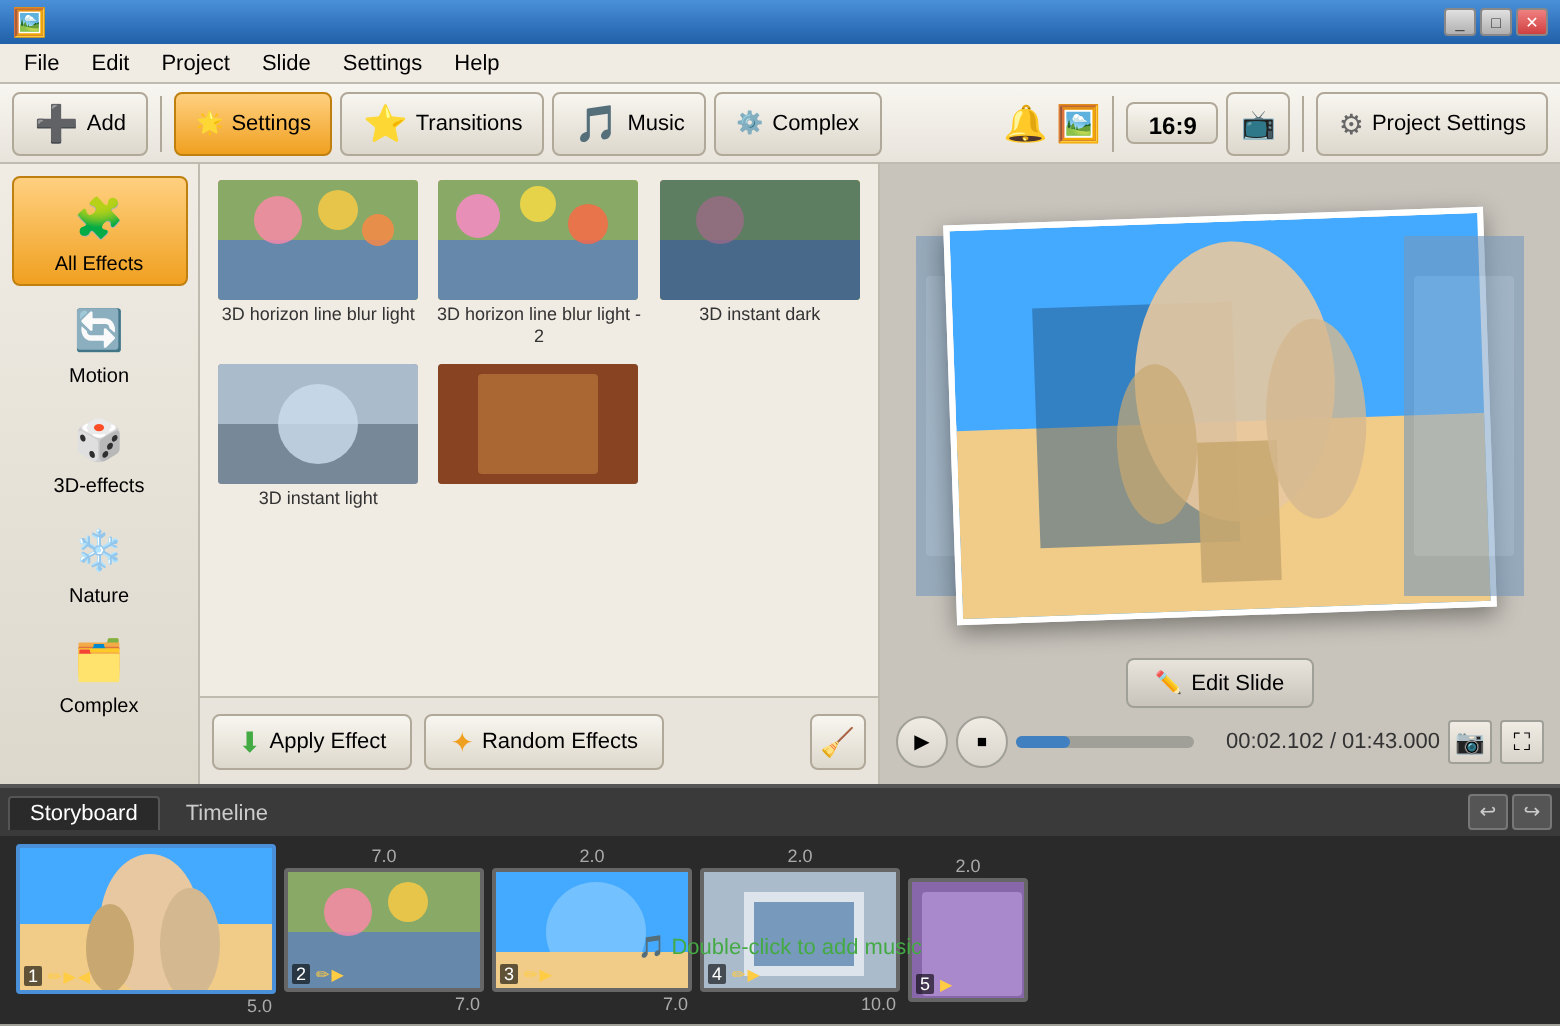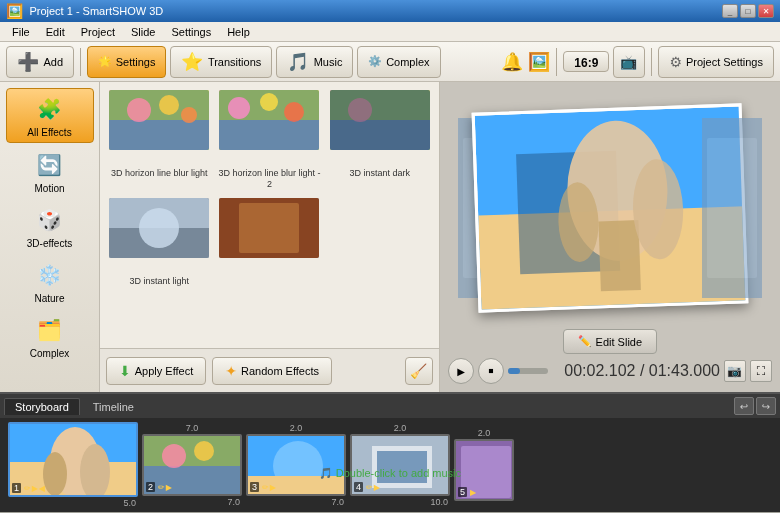--- a/index.html
+++ b/index.html
@@ -148,21 +148,21 @@
       flex: 1;
       overflow-y: auto;
       padding: 6px;
       display: grid;
       grid-template-columns: repeat(3, 1fr);
       gap: 4px;
       align-content: start;
     }
     .effect-thumb {
       display: flex; flex-direction: column; align-items: center;
-      gap: 18px;
+      gap: 2px;
       cursor: pointer;
       padding: 2px;
       border-radius: 2px;
     }
     .effect-thumb-img {
       width: 100px; height: 60px;
       background: #888;
       border-radius: 2px;
       overflow: hidden;
       position: relative;
@@ -289,21 +289,21 @@
       border-radius: 3px;
       position: relative;
     }
     #progress-fill {
       width: 30%;
       height: 100%;
       background: #4080c0;
       border-radius: 3px;
     }
     #time-display {
-      font-size: 16px;
+      font-size: 11px;
       color: #333;
       white-space: nowrap;
       margin-left: 12px;
     }
     .cam-btn {
       width: 22px; height: 22px;
       background: linear-gradient(to bottom, #f0ece4, #d8d4cc);
       border: 1px solid #a0a098;
       border-radius: 2px;
       display: flex; align-items: center; justify-content: center;
@@ -448,21 +448,20 @@
       transform: translateX(-50%);
       white-space: nowrap;
     }
   </style>
 </head>
 <body>
 
 <div id="titlebar">
   <div style="display:flex;align-items:center;gap:6px;">
     <span style="font-size:14px;">🖼️</span>
-    <span>Project 1 - SmartSHOW 3D</span>
   </div>
   <div id="titlebar-controls">
     <div class="title-btn">_</div>
     <div class="title-btn">□</div>
     <div class="title-btn close">✕</div>
   </div>
 </div>
 
 <div id="menubar">
   <span class="menu-item">File</span>

